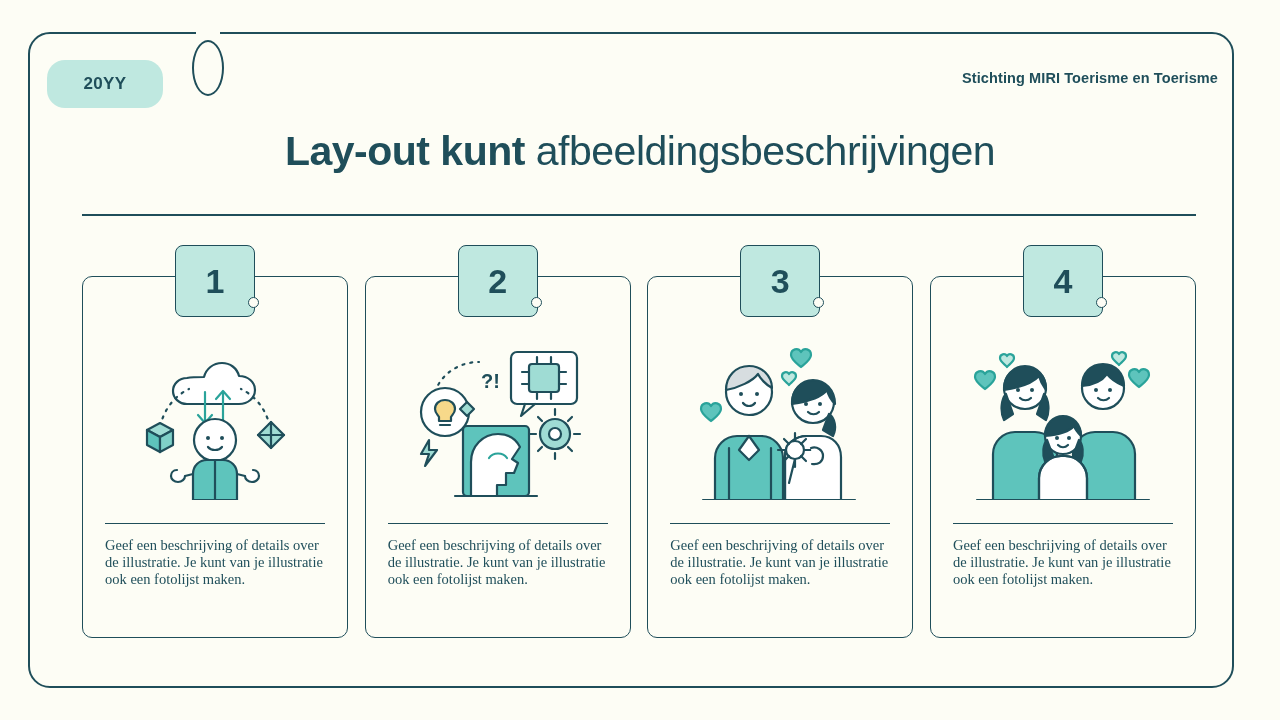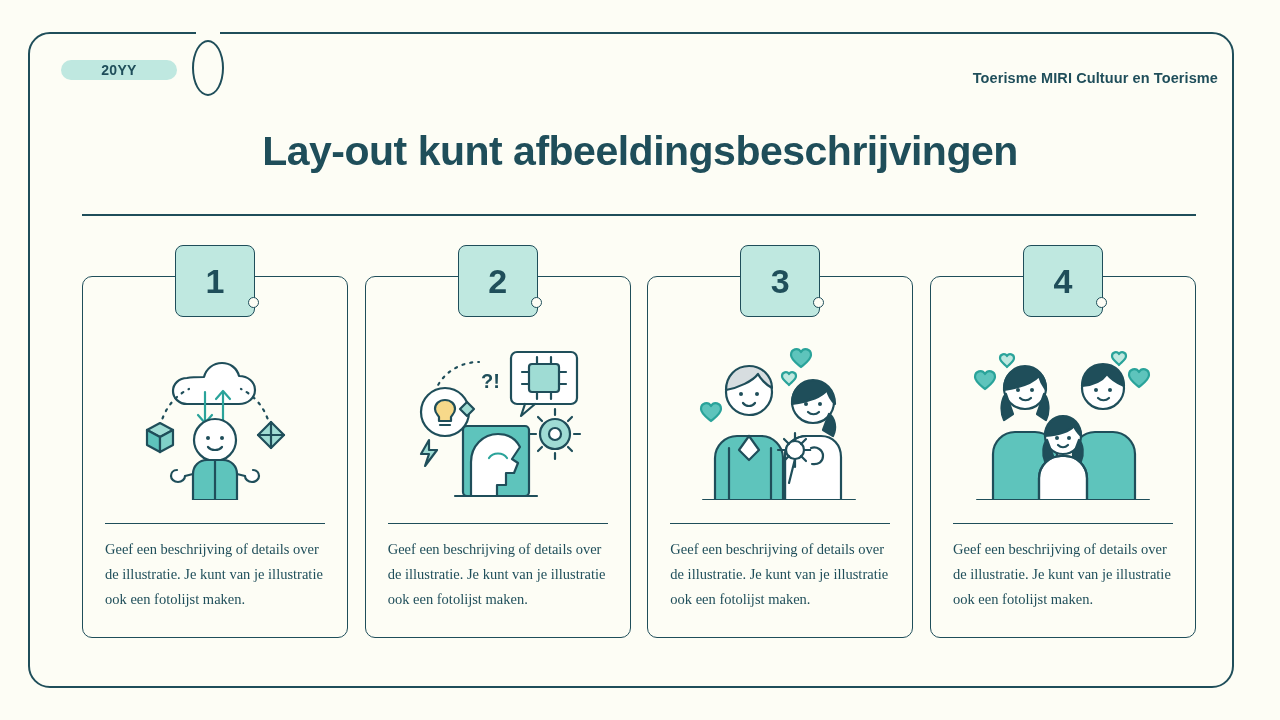--- a/index.html
+++ b/index.html
@@ -36,28 +36,28 @@
   }
   .loop-mask {
     position: absolute;
     left: 196px; top: 26px;
     width: 24px; height: 12px;
     background: #fdfdf5;
     z-index: 5;
   }
   .year-badge {
     position: absolute;
-    left: 61px; top: 60px;
-    width: 116px; height: 20px;
+    left: 47px; top: 60px;
+    width: 116px; height: 48px;
     border-radius: 18px;
     background: #bfe8e0;
     display: flex; align-items: center; justify-content: center;
     color: #1f4e5a;
     font-weight: bold;
-    font-size: 14px;
+    font-size: 17px;
     letter-spacing: 0.3px;
     z-index: 6;
   }
   .org-name {
     position: absolute;
     right: 62px; top: 70px;
     color: #1f4e5a;
     font-size: 14.5px;
     font-weight: bold;
     letter-spacing: 0.1px;
@@ -65,21 +65,21 @@
   .title {
     position: absolute;
     left: 0; right: 0; top: 125px;
     text-align: center;
     color: #1f4e5a;
     font-size: 41px;
     line-height: 52px;
     letter-spacing: -0.5px;
   }
   .title .strong { font-weight: bold; }
-  .title .light { font-weight: bold; }
+  .title .light { font-weight: normal; }
   .rule {
     position: absolute;
     left: 82px; top: 214px;
     width: 1114px; height: 0;
     border-top: 2px solid #1f4e5a;
   }
   
   .cards {
     position: absolute;
     left: 82px; top: 276px;
@@ -125,37 +125,37 @@
   .card-rule {
     position: absolute;
     left: 22px; right: 22px; top: 246px;
     border-top: 1.4px solid #1f4e5a;
   }
   .card-text {
     position: absolute;
     left: 22px; right: 20px; top: 260px;
     color: #1f4e5a;
     font-size: 14.5px;
-    line-height: 25px;
+    line-height: 17px;
     font-family: "Liberation Serif", serif;
   }
   svg { display: block; }
 </style>
 </head>
 <body>
 
 <div id="slide">
 
   <div class="frame"></div>
   <div class="loop"></div>
   <div class="loop-mask"></div>
 
   <div class="year-badge">20YY</div>
 
-  <div class="org-name">Toerisme MIRI Cultuur en Toerisme</div>
+  <div class="org-name">Stichting MIRI Toerisme en Toerisme</div>
 
   <div class="title">
     <span class="strong">Lay-out kunt</span>
     <span class="light">afbeeldingsbeschrijvingen</span>
   </div>
 
   <div class="rule"></div>
 
   <div class="cards">
 

